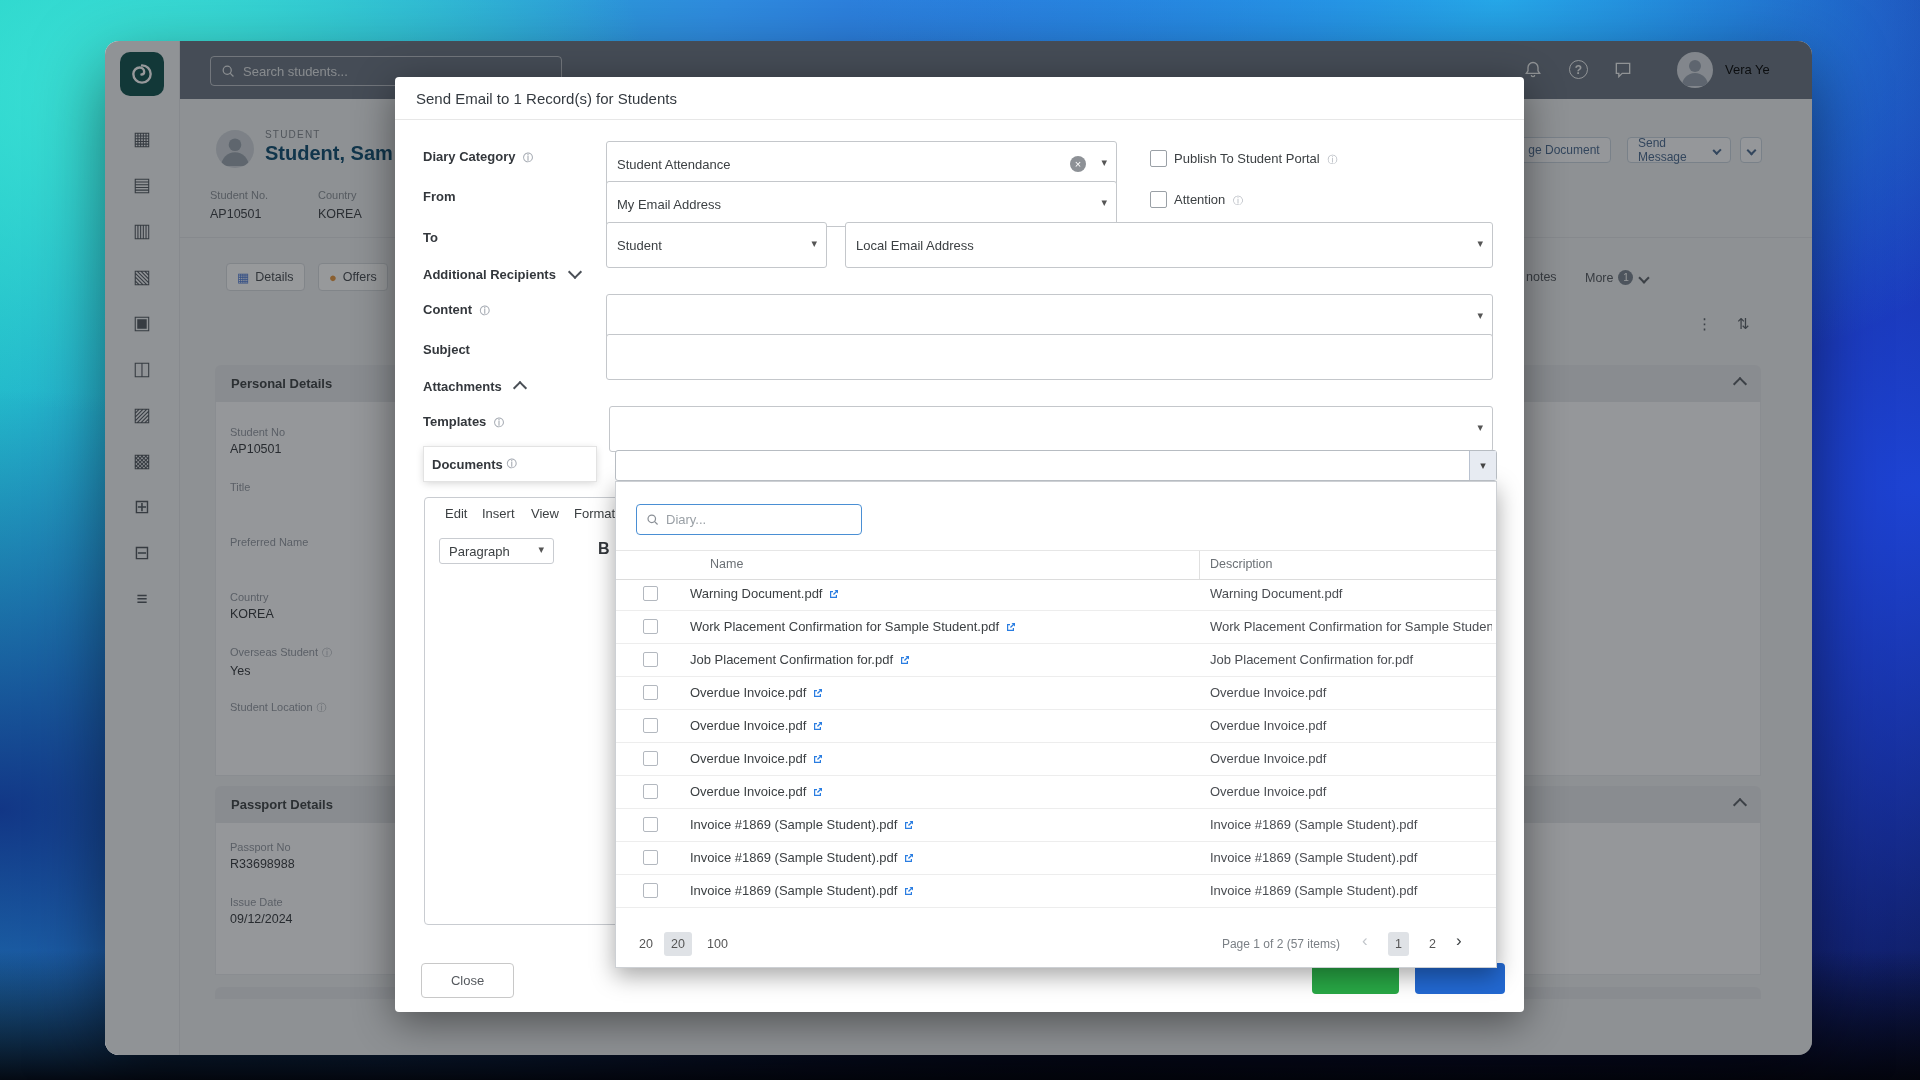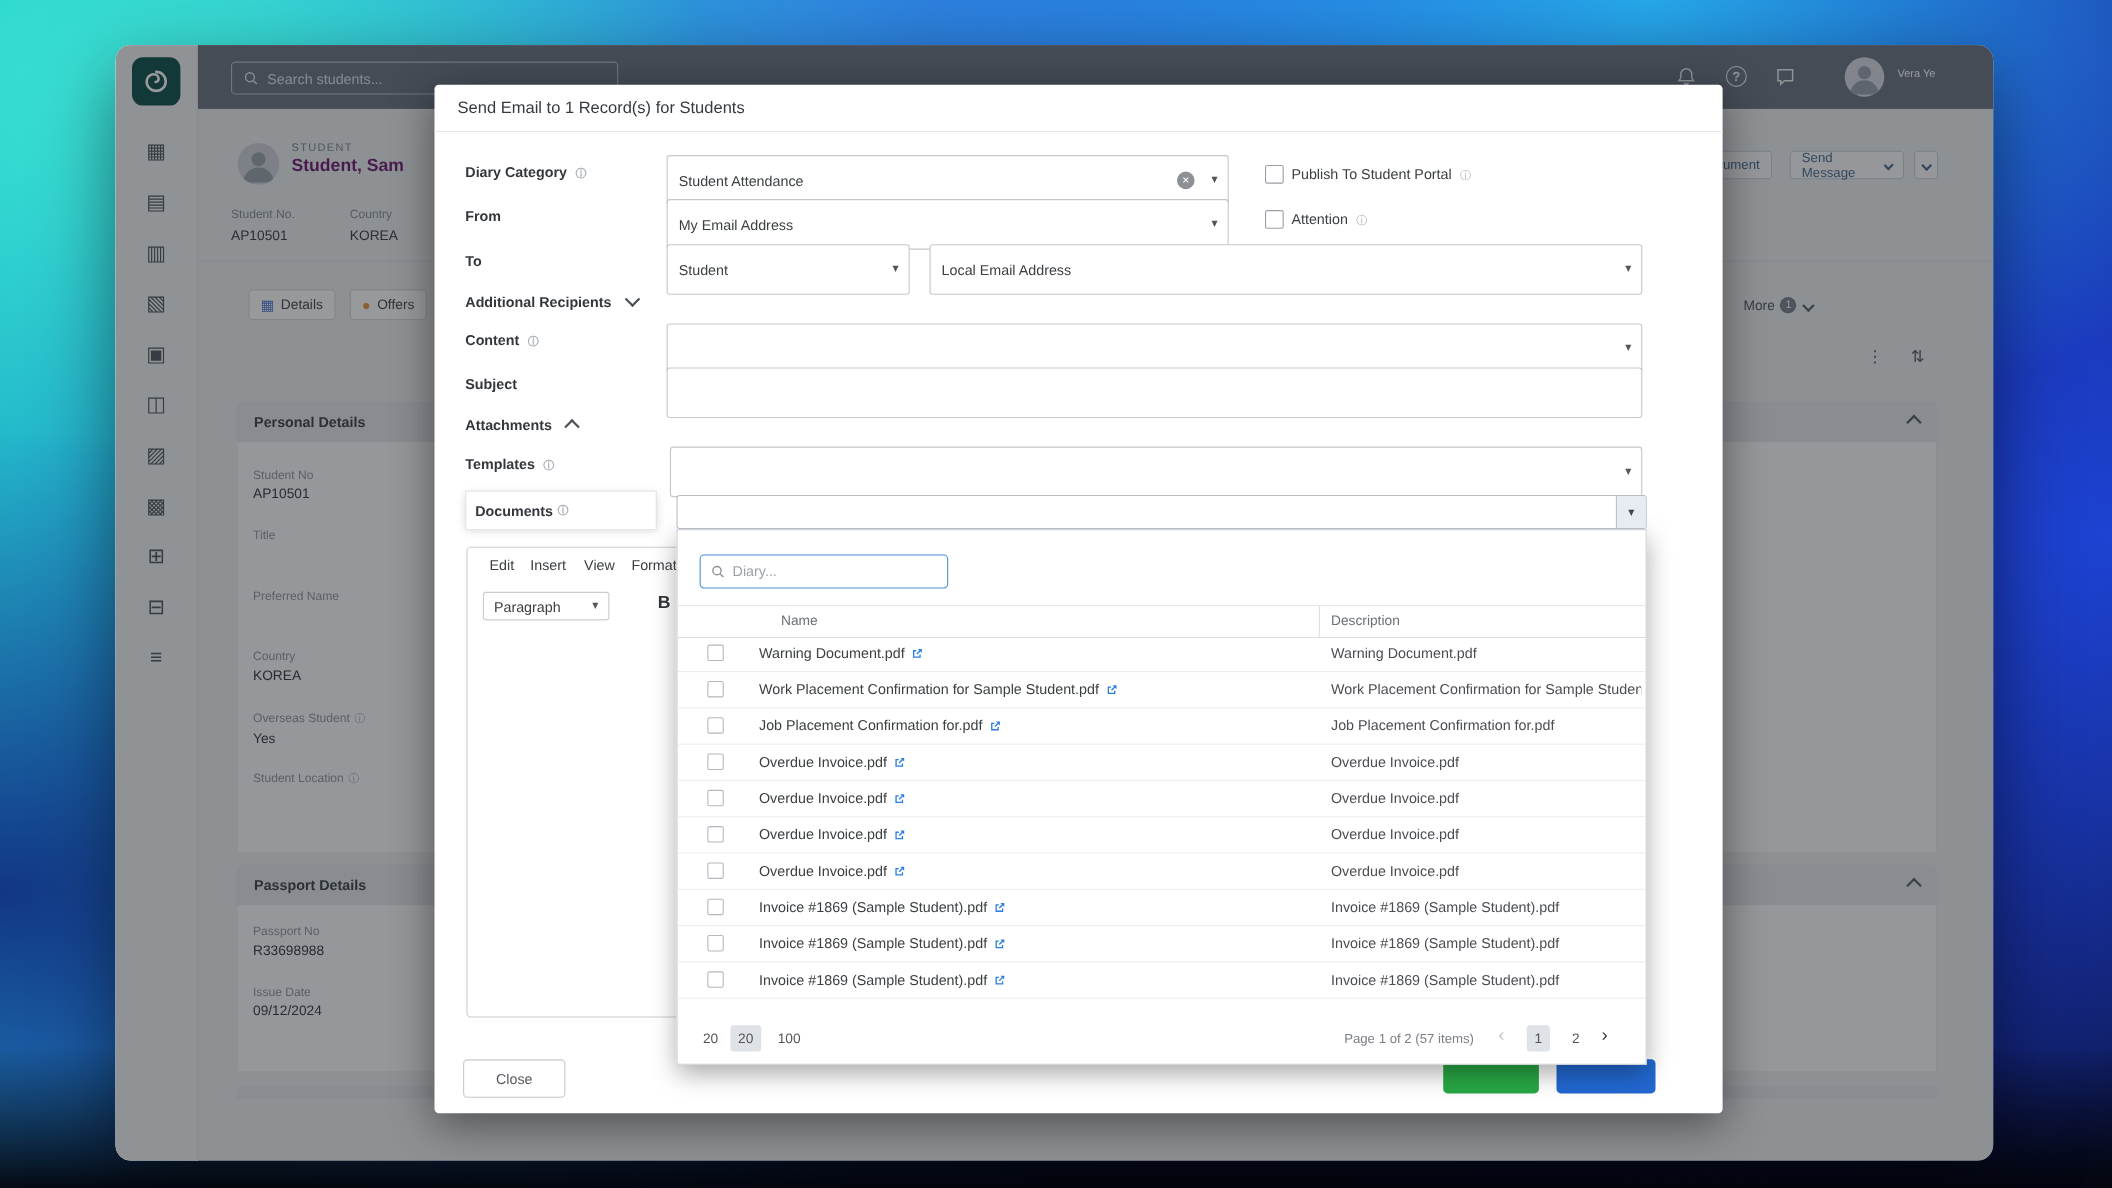--- a/index.html
+++ b/index.html
@@ -21,31 +21,31 @@
     border-radius:14px;overflow:hidden;box-shadow:0 25px 70px rgba(0,0,0,.5);}
   
   .topbar{position:absolute;left:74px;top:0;width:1633px;height:58px;background:#6a7482;}
   .searchbox{position:absolute;left:31px;top:15px;width:350px;height:28px;border:1px solid rgba(255,255,255,.55);
     border-radius:4px;display:flex;align-items:center;color:rgba(255,255,255,.8);font-size:13px;}
   .searchbox svg{margin:0 8px 0 10px;}
   .tb-ic{position:absolute;top:19px;width:20px;height:20px;color:rgba(255,255,255,.92);}
   .help-ic{border:1.6px solid rgba(255,255,255,.92);border-radius:50%;width:17px;height:17px;
     font-size:12px;display:flex;align-items:center;justify-content:center;font-weight:bold;}
   .avatar{position:absolute;left:1498px;top:11px;width:36px;height:36px;border-radius:50%;background:#d9dde3;overflow:hidden;}
-  .username{position:absolute;left:1546px;top:21px;color:#ffffff;font-size:10px;}
+  .username{position:absolute;left:1546px;top:21px;color:#000000;font-size:13px;}
   
   .sidebar{position:absolute;left:0;top:0;width:74px;height:1014px;background:#f3f4f6;border-right:1px solid #e2e4e7;}
   .logo{position:absolute;left:15px;top:11px;width:44px;height:44px;border-radius:10px;background:#0e4f4b;
     display:flex;align-items:center;justify-content:center;}
   .sb-icon{position:absolute;left:0;width:74px;text-align:center;font-size:19px;color:#50565e;line-height:20px;cursor:pointer;}
   
   .hdr-divider{position:absolute;left:74px;top:196px;width:1633px;height:1px;background:#e0e2e6;}
   .stu-avatar{position:absolute;left:111px;top:89px;width:38px;height:38px;border-radius:50%;background:#cfd4da;overflow:hidden;}
   .stu-badge{position:absolute;left:160px;top:88px;font-size:10px;letter-spacing:1.2px;color:#80858c;}
-  .stu-name{position:absolute;left:160px;top:101px;font-size:16px;font-weight:600;color:#701a75;}
+  .stu-name{position:absolute;left:160px;top:101px;font-size:20px;font-weight:600;color:#0c4a6e;}
   .mini-label{font-size:11px;color:#8a8f96;}
   .mini-value{font-size:12.5px;color:#3a3d42;}
   .tab-pill{position:absolute;top:222px;height:28px;background:#fff;border:1px solid #d7dade;border-radius:4px;
     display:flex;align-items:center;gap:6px;padding:0 10px;font-size:12.5px;color:#45494f;box-sizing:border-box;}
   .txt-tab{position:absolute;top:229px;font-size:12.5px;color:#52565c;}
   .act-btn{position:absolute;top:96px;height:26px;background:#fbfcfd;border:1px solid #c9d3de;border-radius:4px;
     color:#49688f;font-size:12px;display:flex;align-items:center;justify-content:center;padding:0 10px;box-sizing:border-box;}
   .icon-mini{position:absolute;top:274px;font-size:15px;color:#5a5f66;}
   .sect-bar{position:absolute;left:110px;width:1546px;height:37px;background:#e6e8eb;border-radius:6px 6px 0 0;
     display:flex;align-items:center;padding:0 16px;box-sizing:border-box;font-size:13px;font-weight:600;color:#3c4043;}
@@ -63,21 +63,21 @@
   .foot-text{position:absolute;left:456px;top:13px;display:flex;align-items:center;gap:5px;font-size:12px;color:#9aa0a6;}
   .heart{color:#d64545;}
   .usflag{display:inline-block;width:16px;height:11px;background:repeating-linear-gradient(#c43a3a 0 2px,#fff 2px 4px);position:relative;}
   .usflag::before{content:"";position:absolute;left:0;top:0;width:7px;height:6px;background:#2b3a8c;}
   .test-badge{position:absolute;left:907px;top:6px;width:197px;height:22px;background:#d8a440;border-radius:3px;
     color:#6b5518;font-size:11px;font-weight:600;display:flex;align-items:center;justify-content:center;}
   
   .overlay{position:absolute;inset:0;background:rgba(25,28,33,.45);z-index:40;}
   
   .modal{position:absolute;left:290px;top:36px;width:1129px;height:935px;background:#fff;border-radius:4px;
-    box-shadow:0 10px 40px rgba(0,0,0,.45);z-index:50;padding-left:42px;}
+    box-shadow:0 10px 40px rgba(0,0,0,.45);z-index:50;}
   .m-title{position:absolute;left:21px;top:13px;font-size:15px;font-weight:500;color:#343a40;}
   .m-hline{position:absolute;left:0;top:42px;width:100%;height:1px;background:#e7e7e7;}
   .m-label{position:absolute;left:28px;font-size:13px;font-weight:700;color:#33373c;}
   .m-input{position:absolute;height:46px;border:1px solid #c4c7cb;border-radius:3px;background:#fff;box-sizing:border-box;
     display:flex;align-items:center;font-size:13px;color:#3c4043;padding:0 28px 0 10px;}
   .caret{position:absolute;right:9px;top:50%;transform:translateY(-58%);font-size:11px;color:#555;}
   .clear-ic{position:absolute;right:30px;top:50%;transform:translateY(-50%);width:16px;height:16px;border-radius:50%;
     background:#8d9196;color:#fff;font-size:11px;display:flex;align-items:center;justify-content:center;}
   .m-check{position:absolute;width:15px;height:15px;border:1.5px solid #9aa0a6;border-radius:2px;background:#fff;}
   .m-chklabel{position:absolute;font-size:13px;color:#3c4043;}

